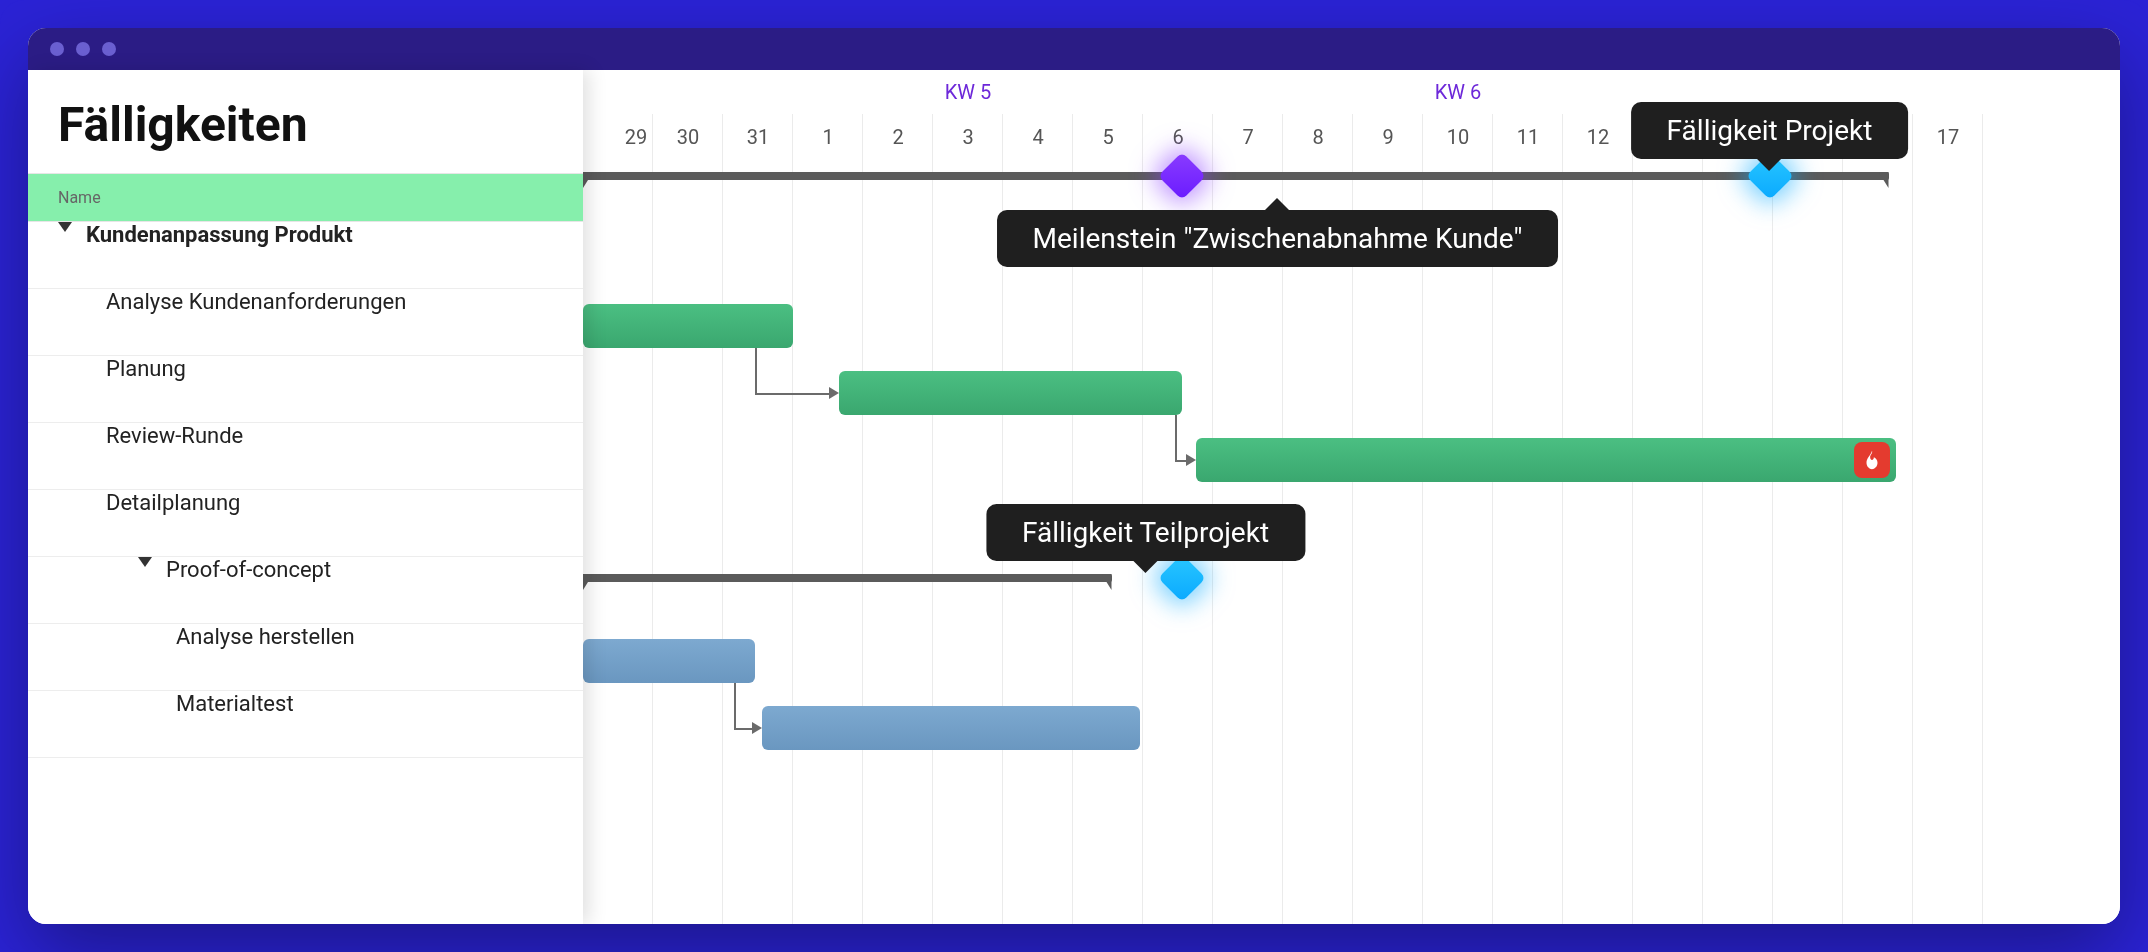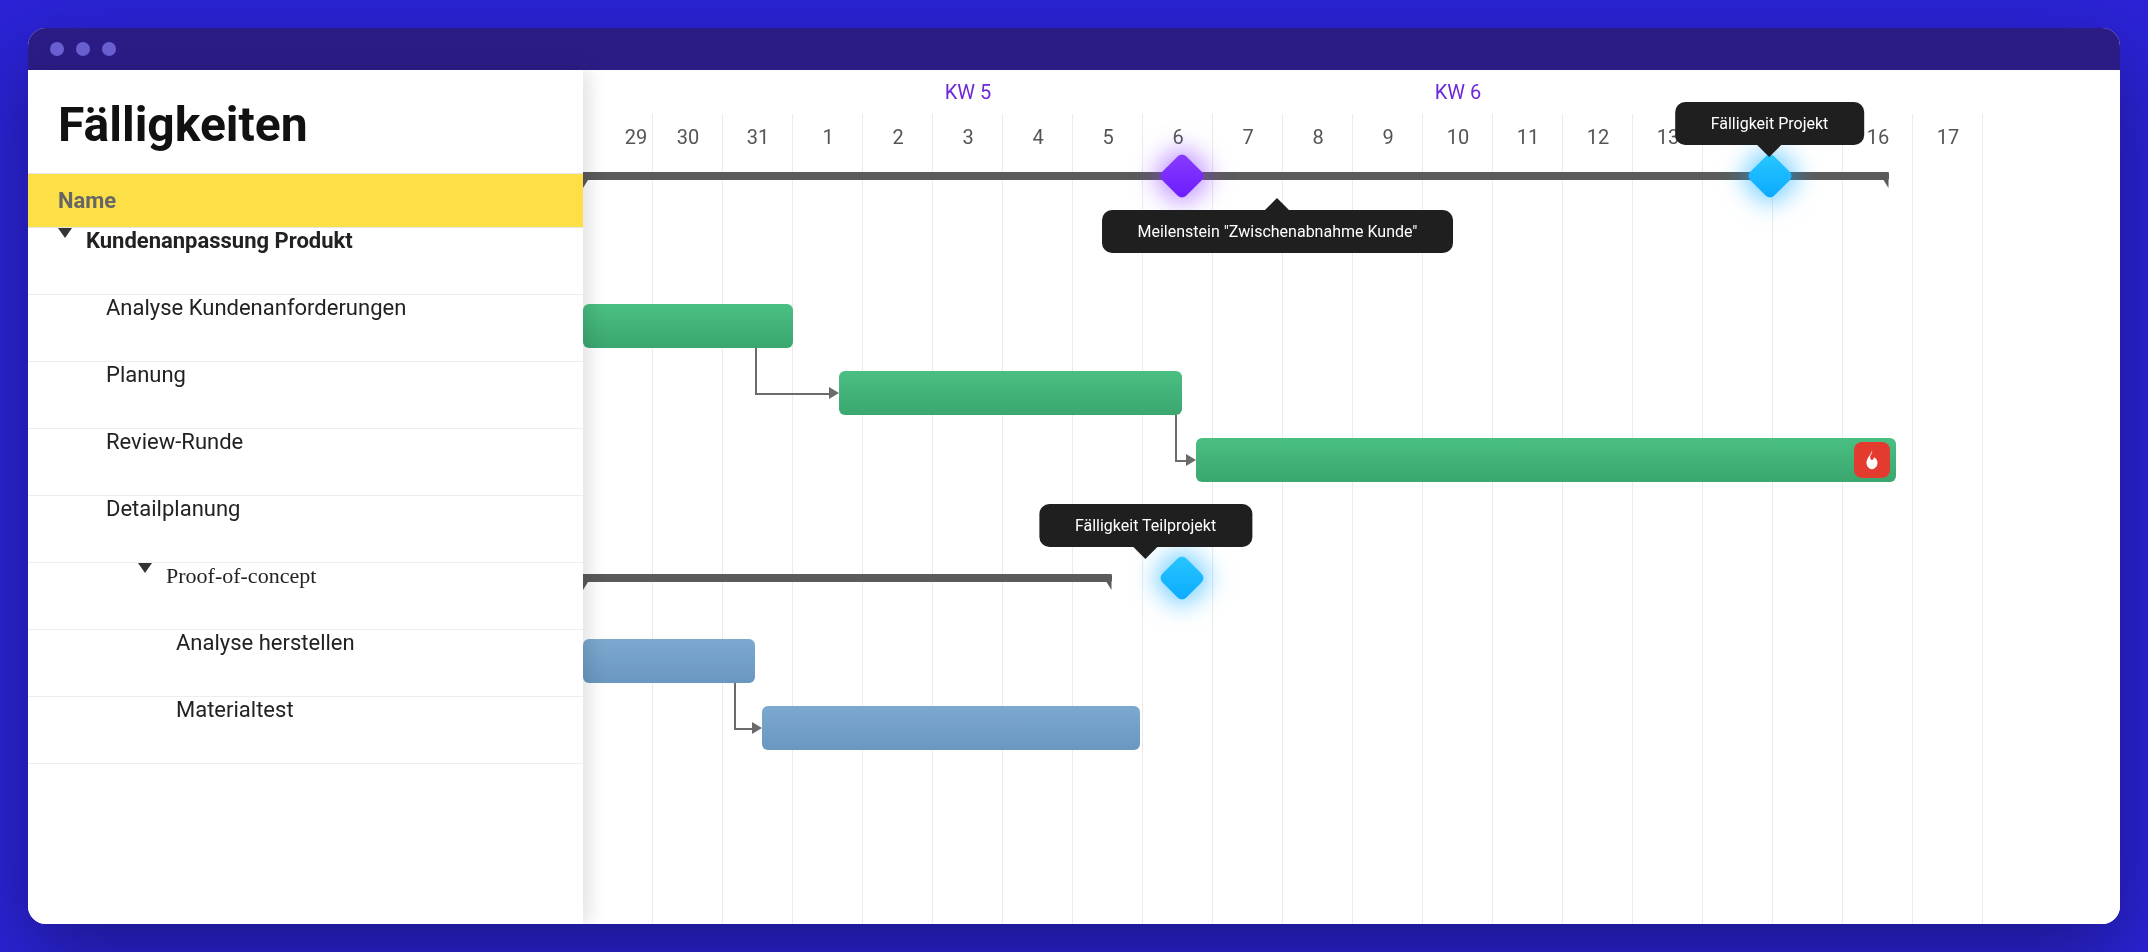--- a/index.html
+++ b/index.html
@@ -6,27 +6,27 @@
 html, body { width: 2148px; height: 952px; font-family: -apple-system, BlinkMacSystemFont, "Segoe UI", Roboto, sans-serif; background: #2b23d6; }
 .outer-frame { width: 2148px; height: 952px; background: #2b23d6; padding: 28px; border-radius: 24px; }
 .window { width: 100%; height: 100%; background: #fff; border-radius: 18px; overflow: hidden; box-shadow: 0 30px 80px rgba(0,0,0,0.35); position: relative; }
 .titlebar { height: 42px; background: #2b1c85; display: flex; align-items: center; padding-left: 22px; gap: 12px; }
 .traffic-dot { width: 14px; height: 14px; border-radius: 50%; background: #6a5fd0; }
 .content { display: flex; height: calc(100% - 42px); position: relative; }
 
 
 .sidebar { width: 555px; flex: none; background: #fff; box-shadow: 6px 0 18px rgba(0,0,0,0.12); position: relative; z-index: 5; display: flex; flex-direction: column; }
 .page-title { font-size: 48px; font-weight: 700; padding: 26px 30px 20px 30px; color: #111; }
-.column-header { font-size: 22px; color: #666; padding: 14px 30px; border-top: 1px solid #e6e6e6; border-bottom: 1px solid #e6e6e6; background: #fde047; font-weight: bold; }
+.column-header { font-size: 16px; color: #666; padding: 14px 30px; border-top: 1px solid #e6e6e6; border-bottom: 1px solid #e6e6e6; background: #86efac; }
 .tree { flex: 1; }
 .tree-row { height: 67px; display: flex; align-items: flex-start; padding-left: 30px; border-bottom: 1px solid #ededed; font-size: 22px; color: #222; }
 .tree-row.bold { font-weight: 700; }
 .tree-row .caret { width: 0; height: 0; border-left: 7px solid transparent; border-right: 7px solid transparent; border-top: 10px solid #333; margin-right: 14px; }
 .indent-1 { padding-left: 78px; }
-.indent-2 { padding-left: 110px; font-family: Liberation Serif, serif; }
+.indent-2 { padding-left: 110px; }
 .indent-3 { padding-left: 148px; }
 
 
 .gantt { flex: 1; position: relative; background: #fff; overflow: hidden; }
 .gantt-inner { position: absolute; left: 0; top: 0; right: 0; bottom: 0; }
 
 
 .time-header { position: absolute; left: 0; right: 0; top: 0; height: 90px; }
 .week-row { position: absolute; left: 0; right: 0; top: 0; height: 44px; }
 .week-label { position: absolute; top: 10px; font-size: 20px; color: #6d28d9; transform: translateX(-50%); }
@@ -55,21 +55,21 @@
 .dep-v { width: 2px; border-left-width: 2px; }
 .dep-h { height: 2px; border-top-width: 2px; }
 .dep-arrow { position: absolute; width: 0; height: 0; border-top: 6px solid transparent; border-bottom: 6px solid transparent; border-left: 10px solid #6b6b6b; }
 
 
 .diamond { position: absolute; width: 34px; height: 34px; transform: translate(-50%, -50%) rotate(45deg); border-radius: 6px; }
 .diamond.purple { background: linear-gradient(135deg, #8a3cff, #6a1bff); box-shadow: 0 0 25px 6px rgba(138,60,255,0.55); }
 .diamond.cyan { background: linear-gradient(135deg, #29c7ff, #0aa9ff); box-shadow: 0 0 25px 6px rgba(10,169,255,0.55); }
 
 
-.tt { position: absolute; background: #1f1f1f; color: #fff; font-size: 16px; padding: 12px 36px; border-radius: 10px; transform: translateX(-50%); white-space: nowrap; z-index: 20; }
+.tt { position: absolute; background: #1f1f1f; color: #fff; font-size: 28px; padding: 12px 36px; border-radius: 10px; transform: translateX(-50%); white-space: nowrap; z-index: 20; }
 .tt::after { content: ""; position: absolute; left: 50%; bottom: -12px; transform: translateX(-50%); border-left: 12px solid transparent; border-right: 12px solid transparent; border-top: 12px solid #1f1f1f; }
 .tt.up::after { bottom: auto; top: -12px; border-top: none; border-bottom: 12px solid #1f1f1f; }
 
 
 .fire { position: absolute; width: 36px; height: 36px; border-radius: 8px; background: #e43b2f; display: flex; align-items: center; justify-content: center; }
 .fire svg { width: 22px; height: 22px; }
 </style>
 </head>
 <body>
 

